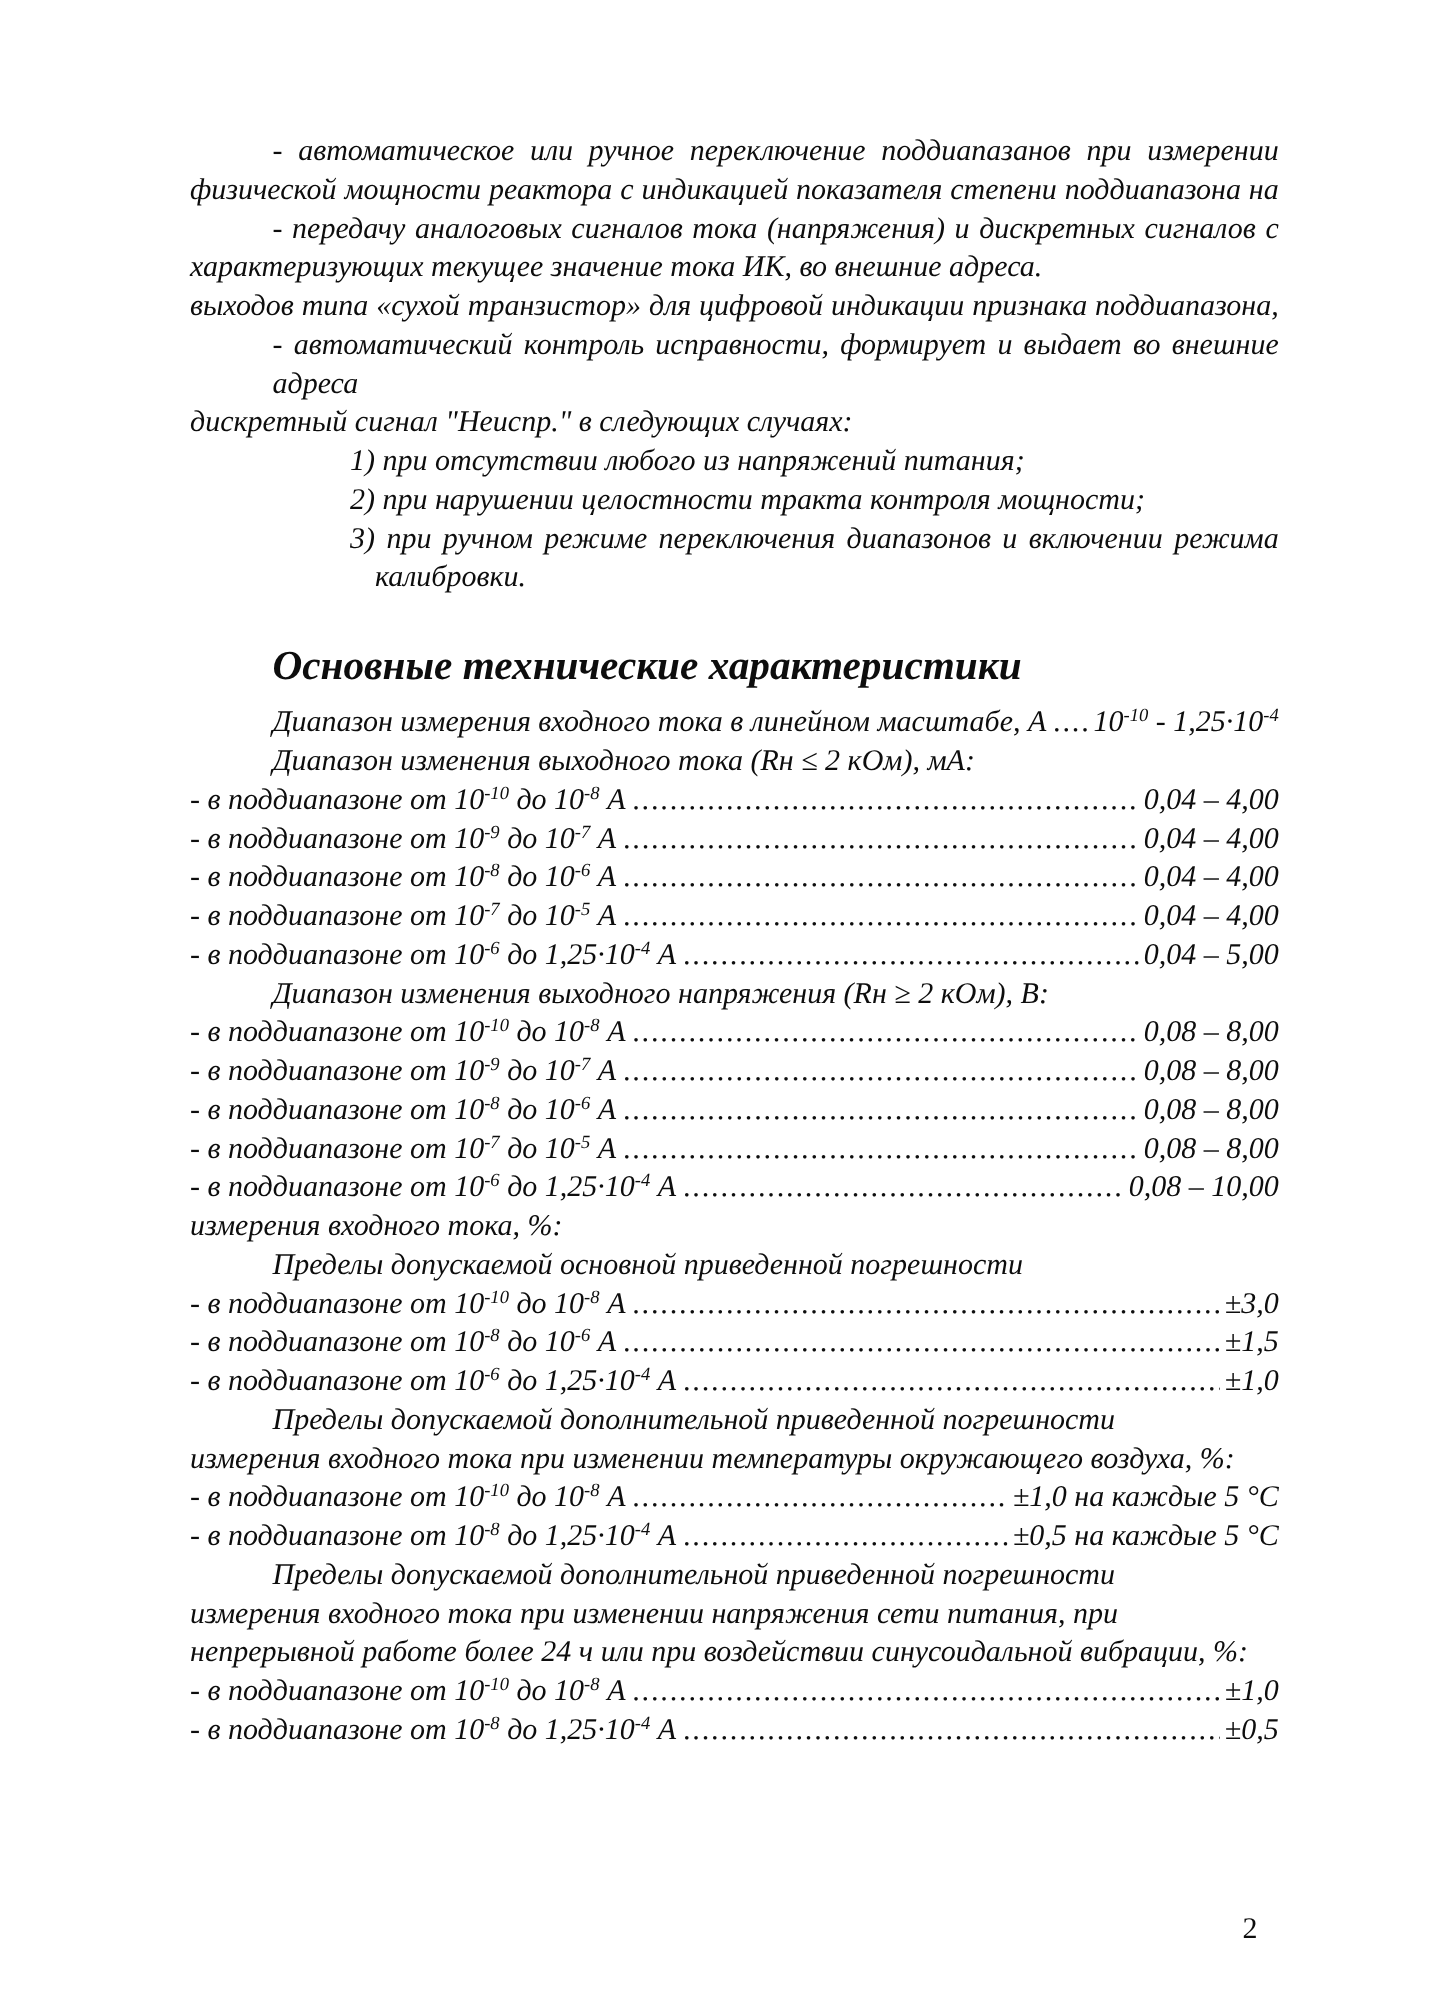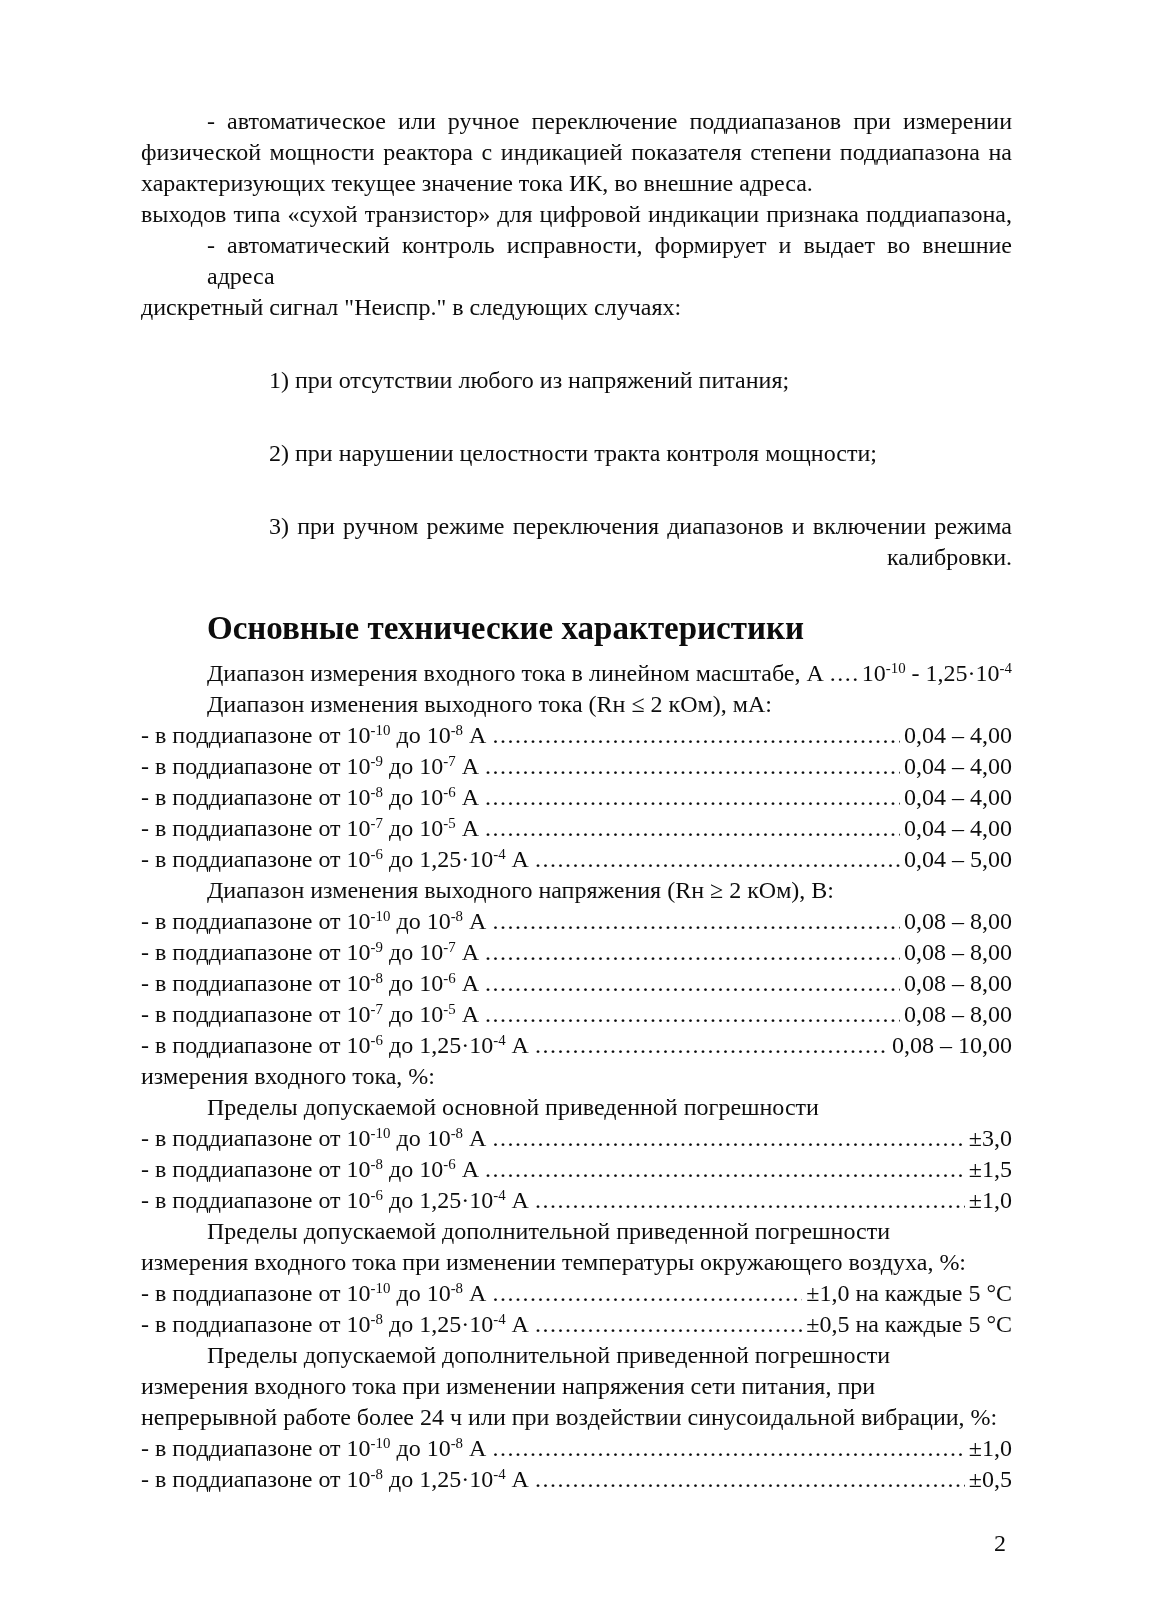--- a/index.html
+++ b/index.html
@@ -7,35 +7,36 @@
     width: 1151px; height: 1607px;
     background: #ffffff;
     color: #0d0d0d;
     font-family: "Liberation Serif", "DejaVu Serif", serif;
     font-size: 24px;
     position: relative;
     overflow: hidden;
   }
   .content {
     position: absolute;
-    left: 141px; top: 106px;
+    left: 152px; top: 106px;
     width: 871px;
+    font-style: italic;
   }
   .line {
     line-height: 31px;
     min-height: 31px;
   }
   .jline {
     text-align: justify;
     text-align-last: justify;
   }
   .indent { padding-left: 66px; }
   .para { margin: 0; }
-  .case-item { padding-left: 128px; margin-top: 42px; }
-  .case-wrap-line { padding-left: 20px; text-align: right; }
+  .case-item { padding-left: 128px; }
+  .case-wrap-line { padding-left: 20px; }
   .doc-heading {
     font-weight: bold;
     font-size: 33px;
     line-height: 31px;
     margin: 40px 0 14px 0;
     padding-left: 66px;
   }
   .spec-row {
     display: flex;
     align-items: baseline;
@@ -73,20 +74,21 @@
 <body>
 
 <div class="page">
   <div class="content">
     <section id="paragraphs">
         <div class="para">
           <div class="line jline indent">- автоматическое или ручное переключение поддиапазанов при измерении</div>
           <div class="line jline">физической мощности реактора с индикацией показателя степени поддиапазона на</div>
         </div>
         <div class="para">
+          <div class="line jline indent">- передачу аналоговых сигналов тока (напряжения) и дискретных сигналов с</div>
           <div class="line">характеризующих текущее значение тока ИК, во внешние адреса.</div>
           <div class="line jline">выходов типа «сухой транзистор» для цифровой индикации признака поддиапазона,</div>
         </div>
         <div class="para">
           <div class="line jline indent">- автоматический контроль исправности, формирует и выдает во внешние адреса</div>
           <div class="line">дискретный сигнал "Неиспр." в следующих случаях:</div>
         </div>
       </section>
     <section id="cases">
         <div class="case-item">

